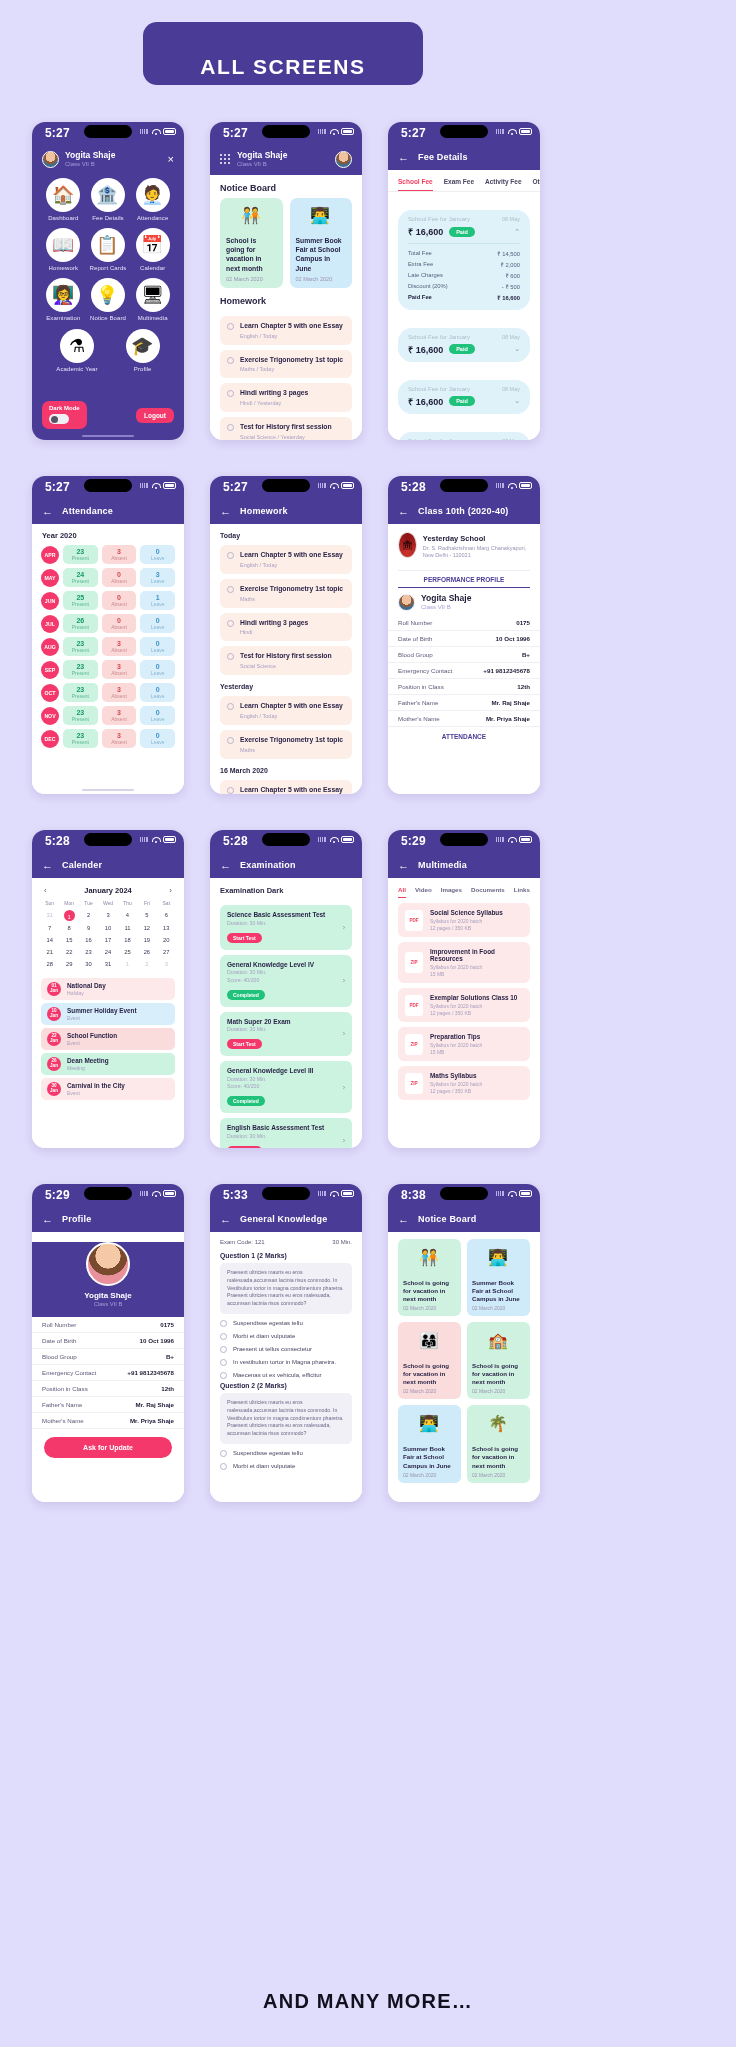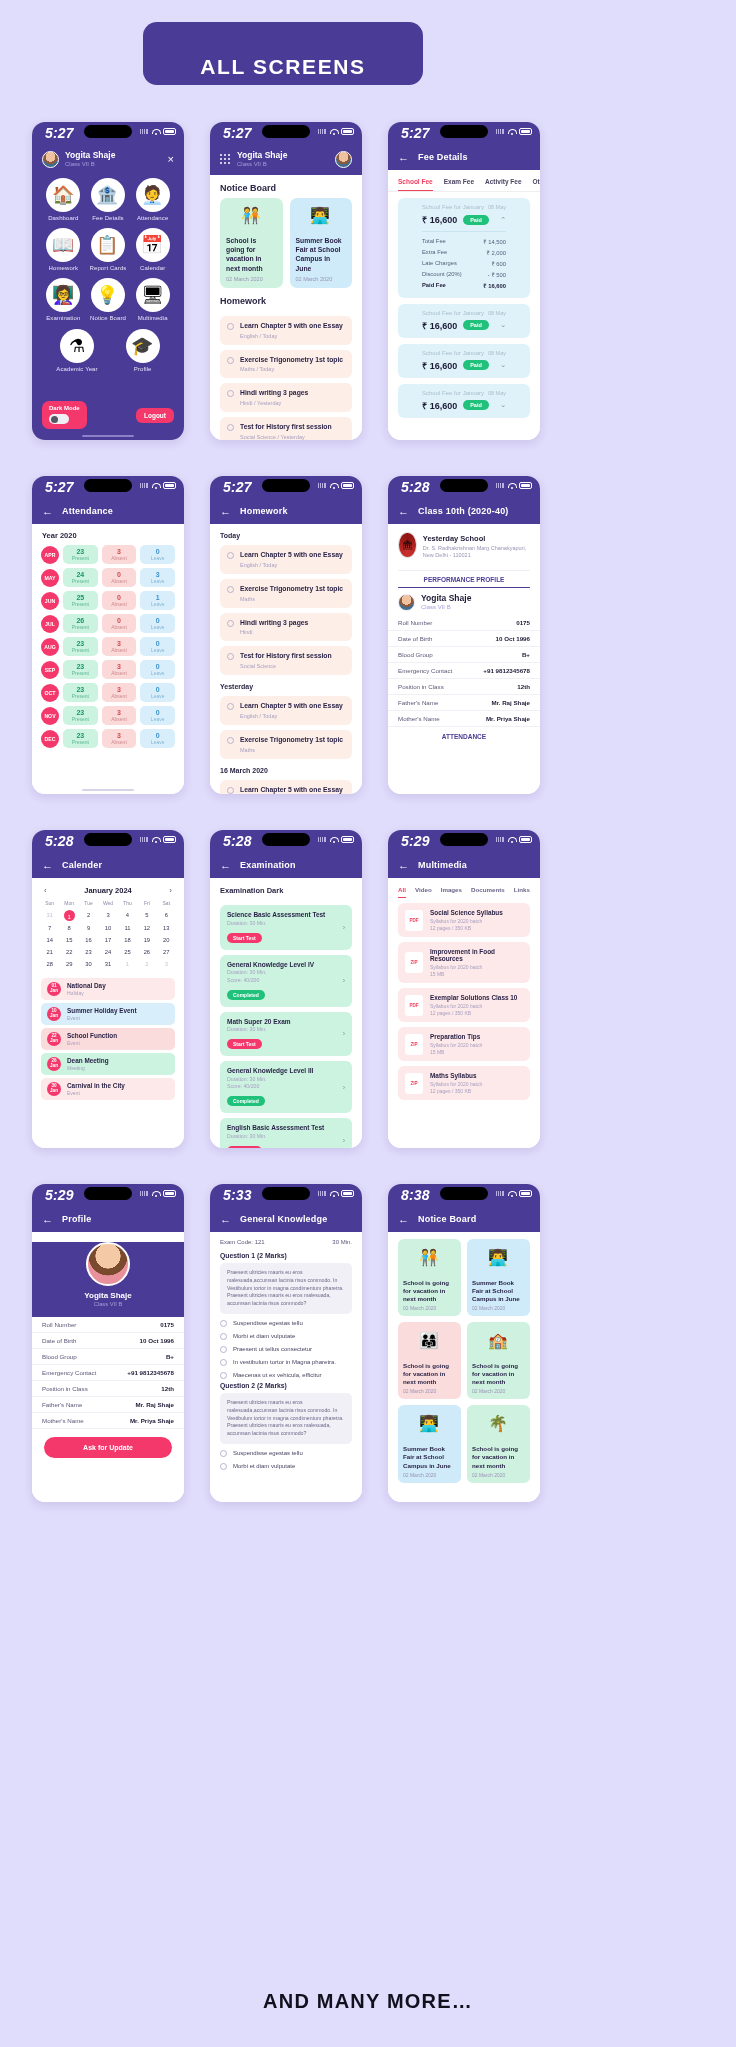--- a/index.html
+++ b/index.html
@@ -26,21 +26,21 @@
   
   .phone {
     position:absolute; width:152px; height:318px;
     background:#fff; border-radius:13px; overflow:hidden;
     box-shadow:0 3px 10px rgba(60,40,120,.13);
   }
   .statusbar {
     height:22px; background:#4a3b96; position:relative;
     display:flex; align-items:center; color:#fff;
   }
-  .statusbar .time { font-size:14px; font-weight:bold; margin-left:13px; letter-spacing:.2px;font-style:italic; }
+  .statusbar .time { font-size:12px; font-weight:bold; margin-left:13px; letter-spacing:.2px; }
   .notch {
     position:absolute; left:50%; transform:translateX(-50%); top:3px;
     width:48px; height:13px; background:#000; border-radius:8px;
   }
   .sb-right { position:absolute; right:8px; top:6px; display:flex; gap:3px; align-items:center;}
   .sig { width:8px;height:5px; background:linear-gradient(to right,#b9b0e8 0 1px,transparent 1px 2px,#b9b0e8 2px 3px,transparent 3px 4px,#b9b0e8 4px 5px,transparent 5px 6px,#b9b0e8 6px 7px); }
   .wifi { width:9px;height:7px; position:relative; }
   .wifi:before{content:"";position:absolute;left:1px;top:1px;width:7px;height:4px;border:1.3px solid #fff;border-bottom:none;border-radius:7px 7px 0 0;}
   .wifi:after{content:"";position:absolute;left:3.5px;top:4.5px;width:2px;height:2px;background:#fff;border-radius:50%;}
   .batt { width:13px;height:7px;border:1.2px solid #fff;border-radius:2px;position:relative;}
@@ -99,21 +99,21 @@
   .hw-item{margin:5px 10px 0;background:#fdeee8;border-radius:6px;padding:6px 7px;display:flex;gap:6px;align-items:flex-start;}
   .radio{width:7px;height:7px;border:1.1px solid #b9b2cf;border-radius:50%;flex:0 0 auto;margin-top:1px;}
   .hw-t{font-size:6.8px;font-weight:bold;color:#241e43;line-height:1.3;}
   .hw-s{font-size:5.5px;color:#a69fc0;margin-top:2px;}
   .daylabel{font-size:7px;font-weight:bold;color:#2b2545;padding:8px 10px 1px;}
 
   
   .fee-tabs{display:flex;gap:11px;padding:8px 10px 0;border-bottom:1px solid #eee;}
   .fee-tab{font-size:6.5px;font-weight:bold;color:#4a4360;padding-bottom:5px;white-space:nowrap;}
   .fee-tab.on{color:#f23f5d;border-bottom:1.6px solid #f23f5d;}
-  .fee-card{margin:6px 10px 0;background:#dff2fa;border-radius:6px;padding:6px 24px;}
+  .fee-card{margin:18px 10px 0;background:#dff2fa;border-radius:14px;padding:6px 10px;}
   .fee-card.open{background:#dff2fa;}
   .fee-top{display:flex;justify-content:space-between;align-items:center;}
   .fee-label{font-size:6px;color:#a8bfca;}
   .fee-date{font-size:5.5px;color:#a8bfca;}
   .fee-amt-row{display:flex;align-items:center;gap:6px;margin-top:3px;justify-content:space-between;}
   .fee-amt{font-size:9px;font-weight:bold;color:#1d1a36;}
   .paid-pill{background:#1fc17b;color:#fff;font-size:5.5px;font-weight:bold;border-radius:8px;padding:2px 7px;}
   .chev{font-size:7px;color:#7d94a0;}
   .fee-break{margin-top:5px;border-top:1px solid #c9e4ef;padding-top:4px;}
   .fb-row{display:flex;justify-content:space-between;font-size:5.8px;color:#54607a;padding:1.6px 0;}

